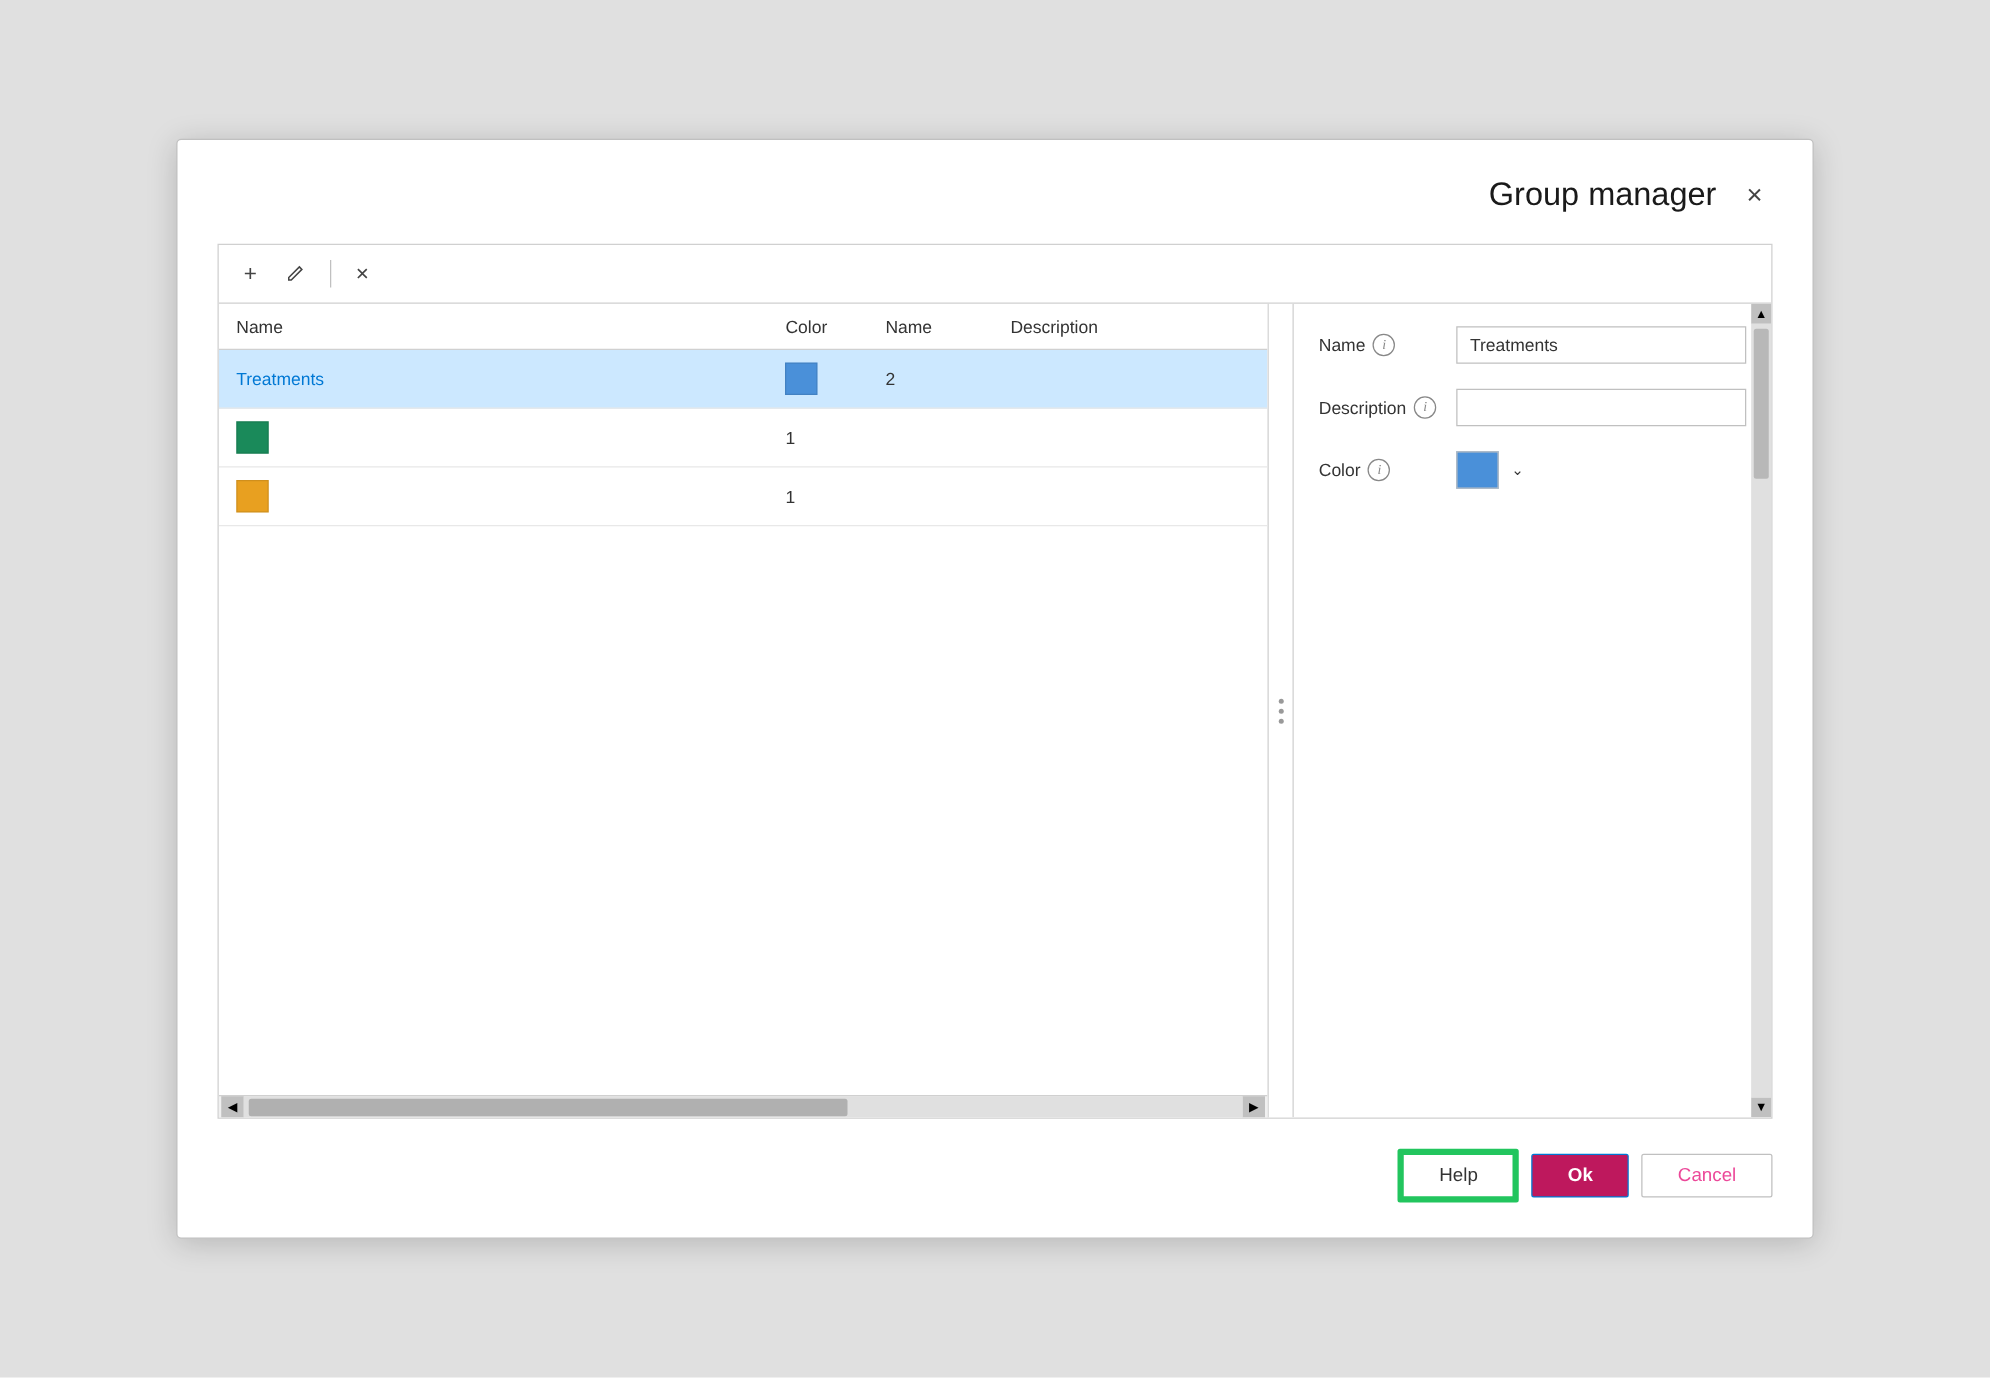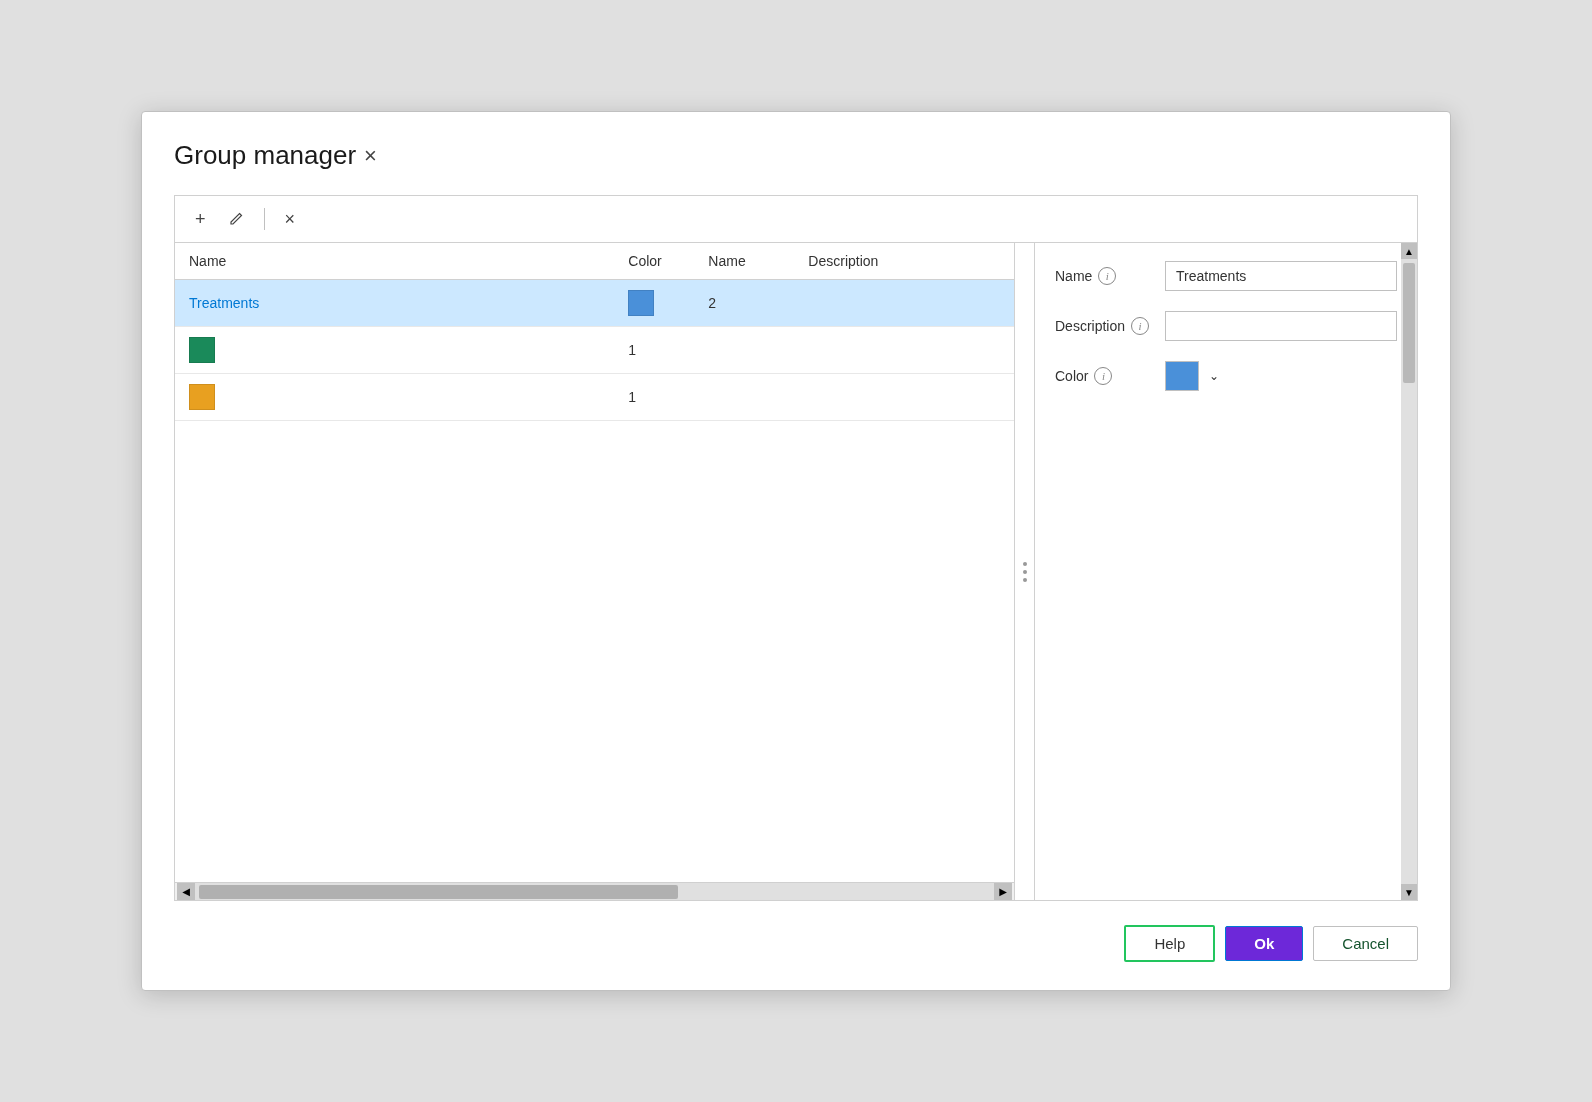--- a/index.html
+++ b/index.html
@@ -28,22 +28,23 @@
       min-height: 880px;
       padding: 28px 32px 28px 32px;
       position: relative;
       display: flex;
       flex-direction: column;
     }
 
     .dialog-header {
       display: flex;
       align-items: center;
-      justify-content: flex-start;
+      justify-content: flex-end;
       margin-bottom: 24px;
+      gap: 16px;
     }
 
     .dialog-title {
       font-size: 26px;
       font-weight: 400;
       color: #1a1a1a;
     }
 
     .close-btn {
       background: none;
@@ -317,35 +318,35 @@
 
     .footer-btn {
       padding: 8px 28px;
       font-size: 15px;
       cursor: pointer;
       border-radius: 2px;
     }
 
     .btn-help {
       background: #fff;
-      border: 2px solid #22c55e;
+      border: 5px solid #22c55e;
       color: #333;
     }
 
     .btn-ok {
-      background: #6d28d9;
+      background: #be185d;
       border: 1px solid #0078d4;
       color: #fff;
       font-weight: 600;
     }
 
     .btn-cancel {
       background: #fff;
       border: 1px solid #c0c0c0;
-      color: #14532d;
+      color: #ec4899;
     }
   </style>
 </head>
 <body>
 
 <div class="dialog">
   <div class="dialog-header">
     <span class="dialog-title">Group manager</span>
     <button class="close-btn">×</button>
   </div>

